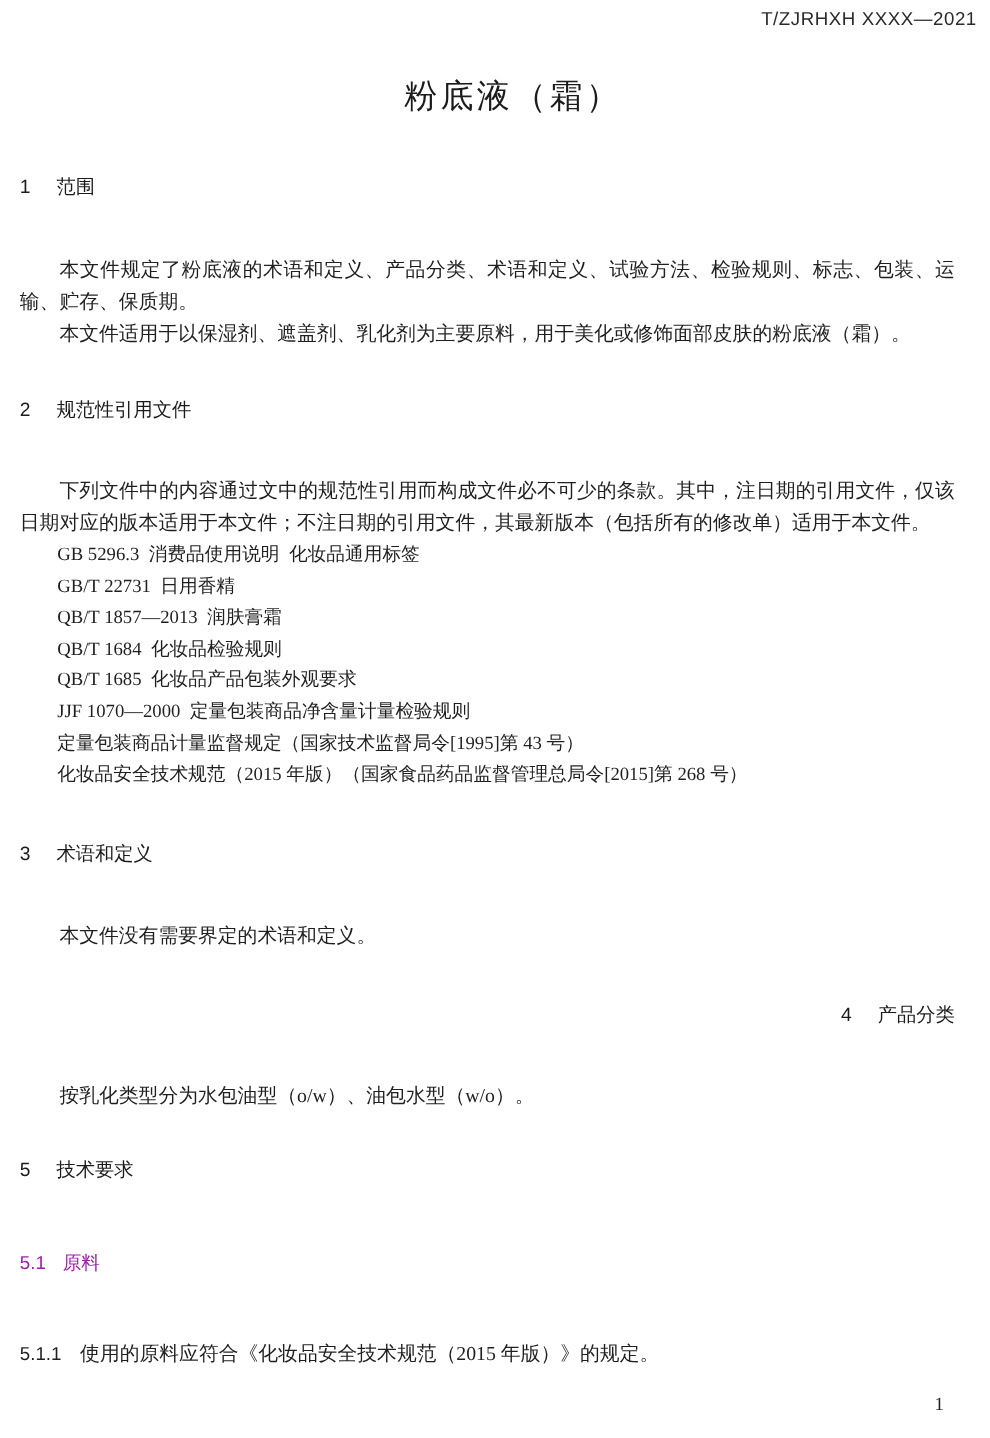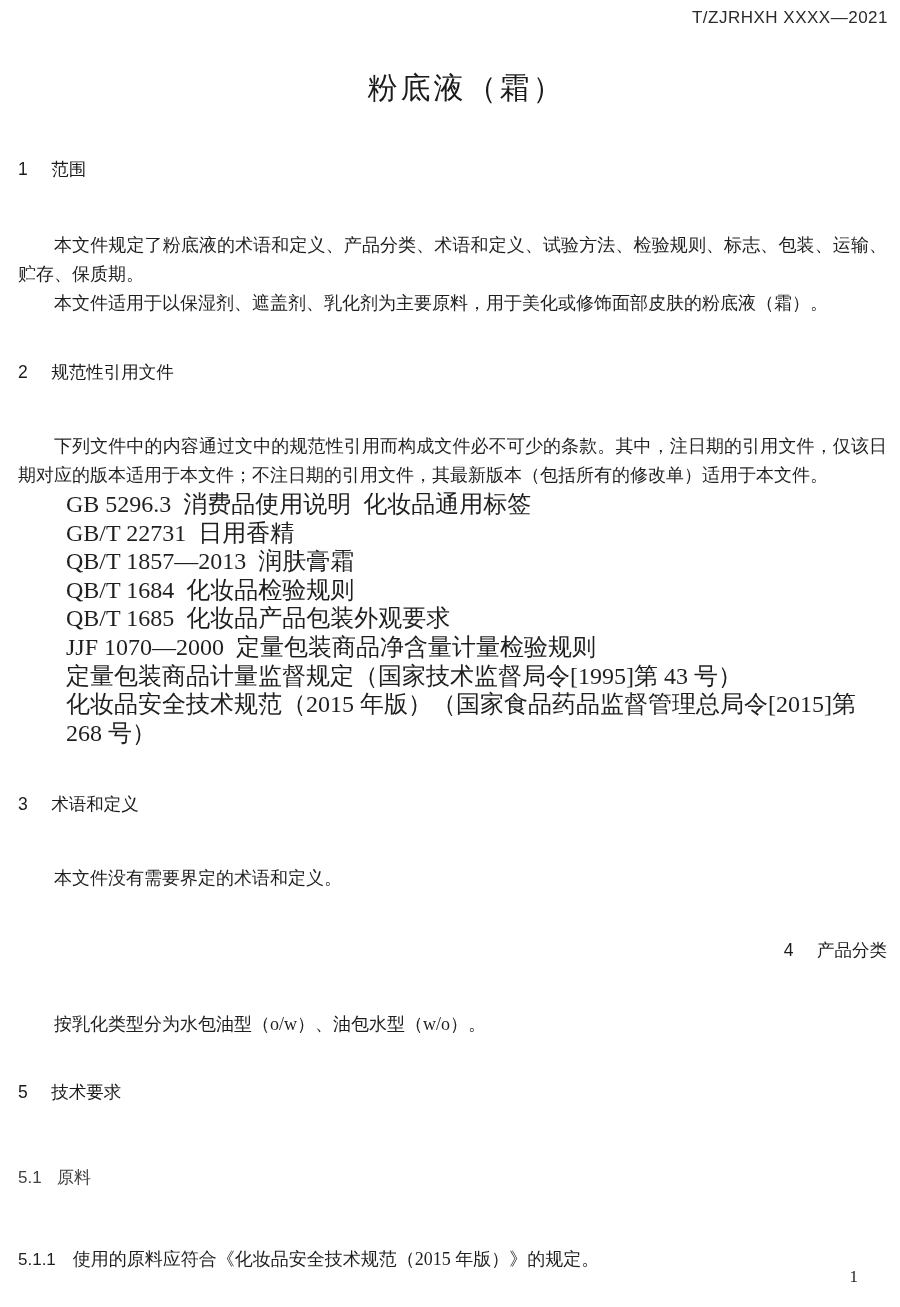--- a/index.html
+++ b/index.html
@@ -26,48 +26,48 @@
     text-align: center;
     font-family: "Liberation Sans", sans-serif;
     font-size: 30px;
     font-weight: 500;
     letter-spacing: 3px;
     color: #1b1b1b;
     line-height: 32px;
     padding-left: 33px;
   }
   .content {
-    padding: 0 13px 0 18px;
+    padding: 0 32px 0 18px;
   }
   .sec-head {
     font-family: "Liberation Sans", sans-serif;
     font-size: 17.5px;
     font-weight: 500;
     color: #1b1b1b;
     line-height: 19px;
   }
   .sec-head .num { display: inline-block; margin-right: 1.35em; }
   .sub-head {
     font-family: "Liberation Sans", sans-serif;
     font-size: 17px;
     font-weight: 500;
-    color: #404040;
+    color: #a21caf;
     line-height: 19px;
   }
   .sub-head .num { display: inline-block; margin-right: 0.9em; }
   .body-p {
     font-size: 18px;
     line-height: 28.8px;
     text-align: justify;
     color: #1f1f1f;
     white-space: pre-wrap;
   }
   .indent { text-indent: 2em; }
   .ref-line {
-    font-size: 24px;
+    font-size: 17px;
     line-height: 28.6px;
     padding-left: 2em;
     color: #1f1f1f;
     white-space: pre-wrap;
   }
   .clause {
     margin-top: 58px;
     font-size: 18px;
     line-height: 28px;
     color: #1f1f1f;

